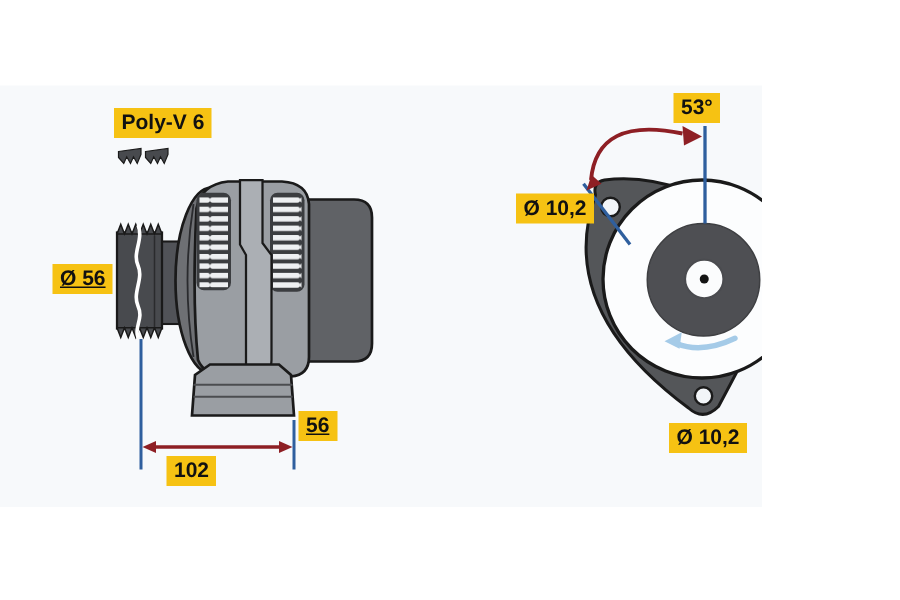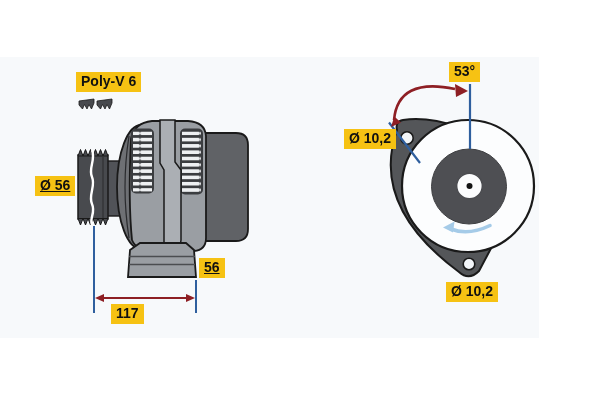--- a/index.html
+++ b/index.html
@@ -1,17 +1,17 @@
 <!DOCTYPE html>
 <html style="--panel_bg: #f7f9fb; --yellow_label_bg: #f6c213; --blue_label_bg: #b5d4ed; --label_text: #111111; --outline: #1a1a1a; --body_gray: #9a9ea3; --bracket_gray: #6e7074; --ridge_gray: #abafb4; --pulley_gray: #484a4e; --rear_gray: #606266; --flange_gray: #545659; --inner_circle_gray: #4e4f53; --vent_backdrop: #3b3d40; --vent_slat: #eef0f2; --dimension_blue: #2f5f9e; --dimension_red: #8e1f24; --rotation_arrow_blue: #a5cbe8;"><head>
 <meta charset="utf-8">
 <style>
   html,body{margin:0;padding:0;background:#ffffff;}
   .stage{position:relative;width:508px;height:400px;background:#ffffff;overflow:hidden;
-         font-family:"Liberation Sans", sans-serif;padding-left:31px;}
+         font-family:"Liberation Sans", sans-serif;}
   .panel{position:absolute;left:0;top:57px;width:600px;height:281px;background:var(--panel_bg,#f7f9fb);}
   svg.art{position:absolute;left:0;top:0;width:600px;height:400px;}
   .lbl{position:absolute;font:bold 14px/1.25 "Liberation Sans",sans-serif;color:var(--label_text,#111);
        background:var(--yellow_label_bg,#f6c213);padding:1px 5px;white-space:nowrap;}
   .lbl-blue{background:var(--blue_label_bg,#b5d4ed);}
 </style>
 </head>
 <body>
 
 <div class="stage">
@@ -96,19 +96,19 @@
 
       <g>
         <path d="M490,225.5 Q468,236 451,229" fill="none" stroke="#a5cbe8" stroke-width="3.6" stroke-linecap="round"></path>
         <polygon points="443,227.5 454.5,221.5 453,232.5" fill="#a5cbe8"></polygon>
       </g>
     </g>
   </svg>
 
   <div class="lbl" style="left:76px;top:72px;">Poly-V 6</div>
   <div class="lbl" style="left:35px;top:176px;text-decoration:underline;">Ø 56</div>
-  <div class="lbl" style="left:199px;top:258px;text-decoration:underline;">56</div>
-  <div class="lbl" style="left:111px;top:304px;">117</div>
+  <div class="lbl" style="left:199px;top:274px;text-decoration:underline;">56</div>
+  <div class="lbl" style="left:111px;top:304px;">102</div>
   <div class="lbl" style="left:449px;top:62px;text-align:right;">53°</div>
   <div class="lbl" style="left:344px;top:129px;">Ø 10,2</div>
   <div class="lbl" style="left:446px;top:282px;">Ø 10,2</div>
 
 </div>
 
 </body></html>

